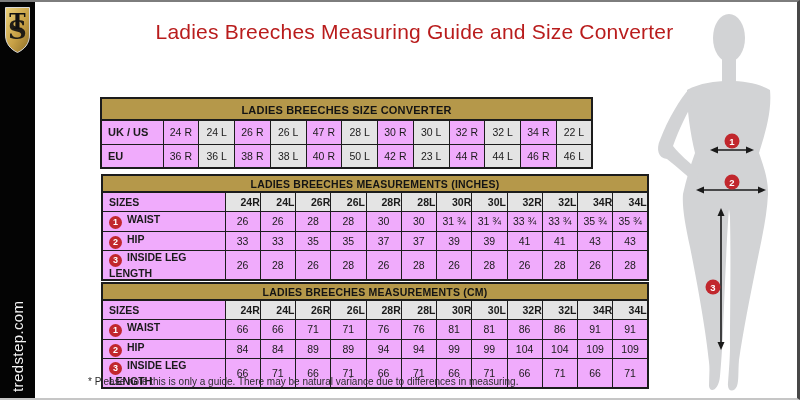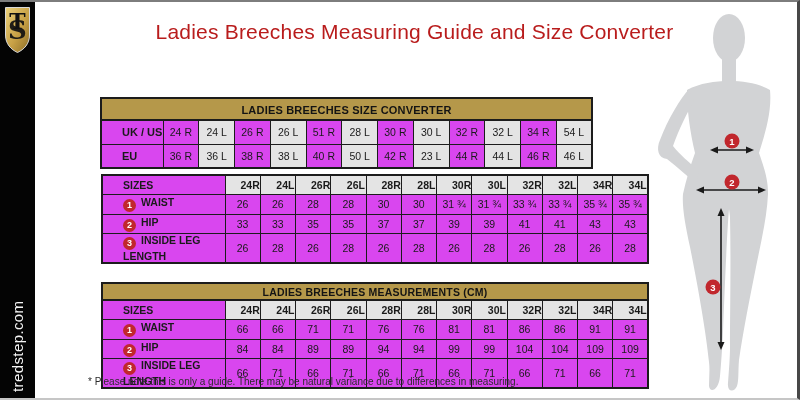--- a/index.html
+++ b/index.html
@@ -15,27 +15,27 @@
   .brand-vert {
     position:absolute; left:6px; top:392px; width:110px; height:24px;
     transform:rotate(-90deg); transform-origin:0 0;
     color:#f5f5f5; font-size:15px; letter-spacing:0.4px; line-height:24px;
   }
   
   .title { position:absolute; left:35px; right:3px; top:18px; text-align:center;
     font-size:21px; color:#b91c1c; letter-spacing:0.2px; }
   .footnote { position:absolute; left:88px; top:374px; font-size:10px; color:#2b2b2b; }
   
-  table { border-collapse:collapse; table-layout:fixed; position:absolute; background:#d946ef; }
+  table { border-collapse:collapse; table-layout:fixed; position:absolute; background:#f0abfc; }
   table, th, td { border:1px solid #1c1c1c; }
   table { border:2px solid #1c1c1c; }
   caption { border:2px solid #1c1c1c; border-bottom:none; background:#b5984a;
     font-weight:bold; font-size:11px; color:#141414; letter-spacing:0.2px; }
   th, td { text-align:center; font-size:10.5px; vertical-align:middle; padding:0; }
-  th { text-align:left; padding-left:20px; font-weight:bold; }
+  th { text-align:left; padding-left:6px; font-weight:bold; }
   td.alt { background:#e4e4e4; }
   #t-converter { left:100px; top:95px; width:493px; }
   #t-converter caption { height:22px; line-height:22px; }
   #t-converter tr { height:24px; }
   #t-converter th { font-size:11px; }
   #t-inches  { left:101px; top:172px; width:548px; }
   #t-cm      { left:101px; top:280px; width:548px; }
   .mtable caption { height:17px; line-height:17px; font-size:10.5px; }
   .mtable tr { height:19.5px; }
   .mtable td.colhead { font-weight:bold;padding-left:15px; }
@@ -85,48 +85,49 @@
       <col>
       <col>
   </colgroup>
   <tbody>
       <tr>
         <th>UK / US</th>
         <td>24 R</td>
         <td class="alt">24 L</td>
         <td>26 R</td>
         <td class="alt">26 L</td>
-        <td>51 R</td>
+        <td>47 R</td>
         <td class="alt">28 L</td>
         <td>30 R</td>
         <td class="alt">30 L</td>
         <td>32 R</td>
         <td class="alt">32 L</td>
         <td>34 R</td>
-        <td class="alt">54 L</td>
+        <td class="alt">22 L</td>
       </tr>
       <tr>
         <th>EU</th>
         <td>36 R</td>
         <td class="alt">36 L</td>
         <td>38 R</td>
         <td class="alt">38 L</td>
         <td>40 R</td>
         <td class="alt">50 L</td>
         <td>42 R</td>
         <td class="alt">23 L</td>
         <td>44 R</td>
         <td class="alt">44 L</td>
         <td>46 R</td>
         <td class="alt">46 L</td>
       </tr>
     </tbody>
 </table>
 
 <table id="t-inches" class="mtable">
+  <caption>LADIES BREECHES MEASUREMENTS (INCHES)</caption>
   <colgroup>
       <col style="width:123px">
     <col>
       <col>
       <col>
       <col>
       <col>
       <col>
       <col>
       <col>

